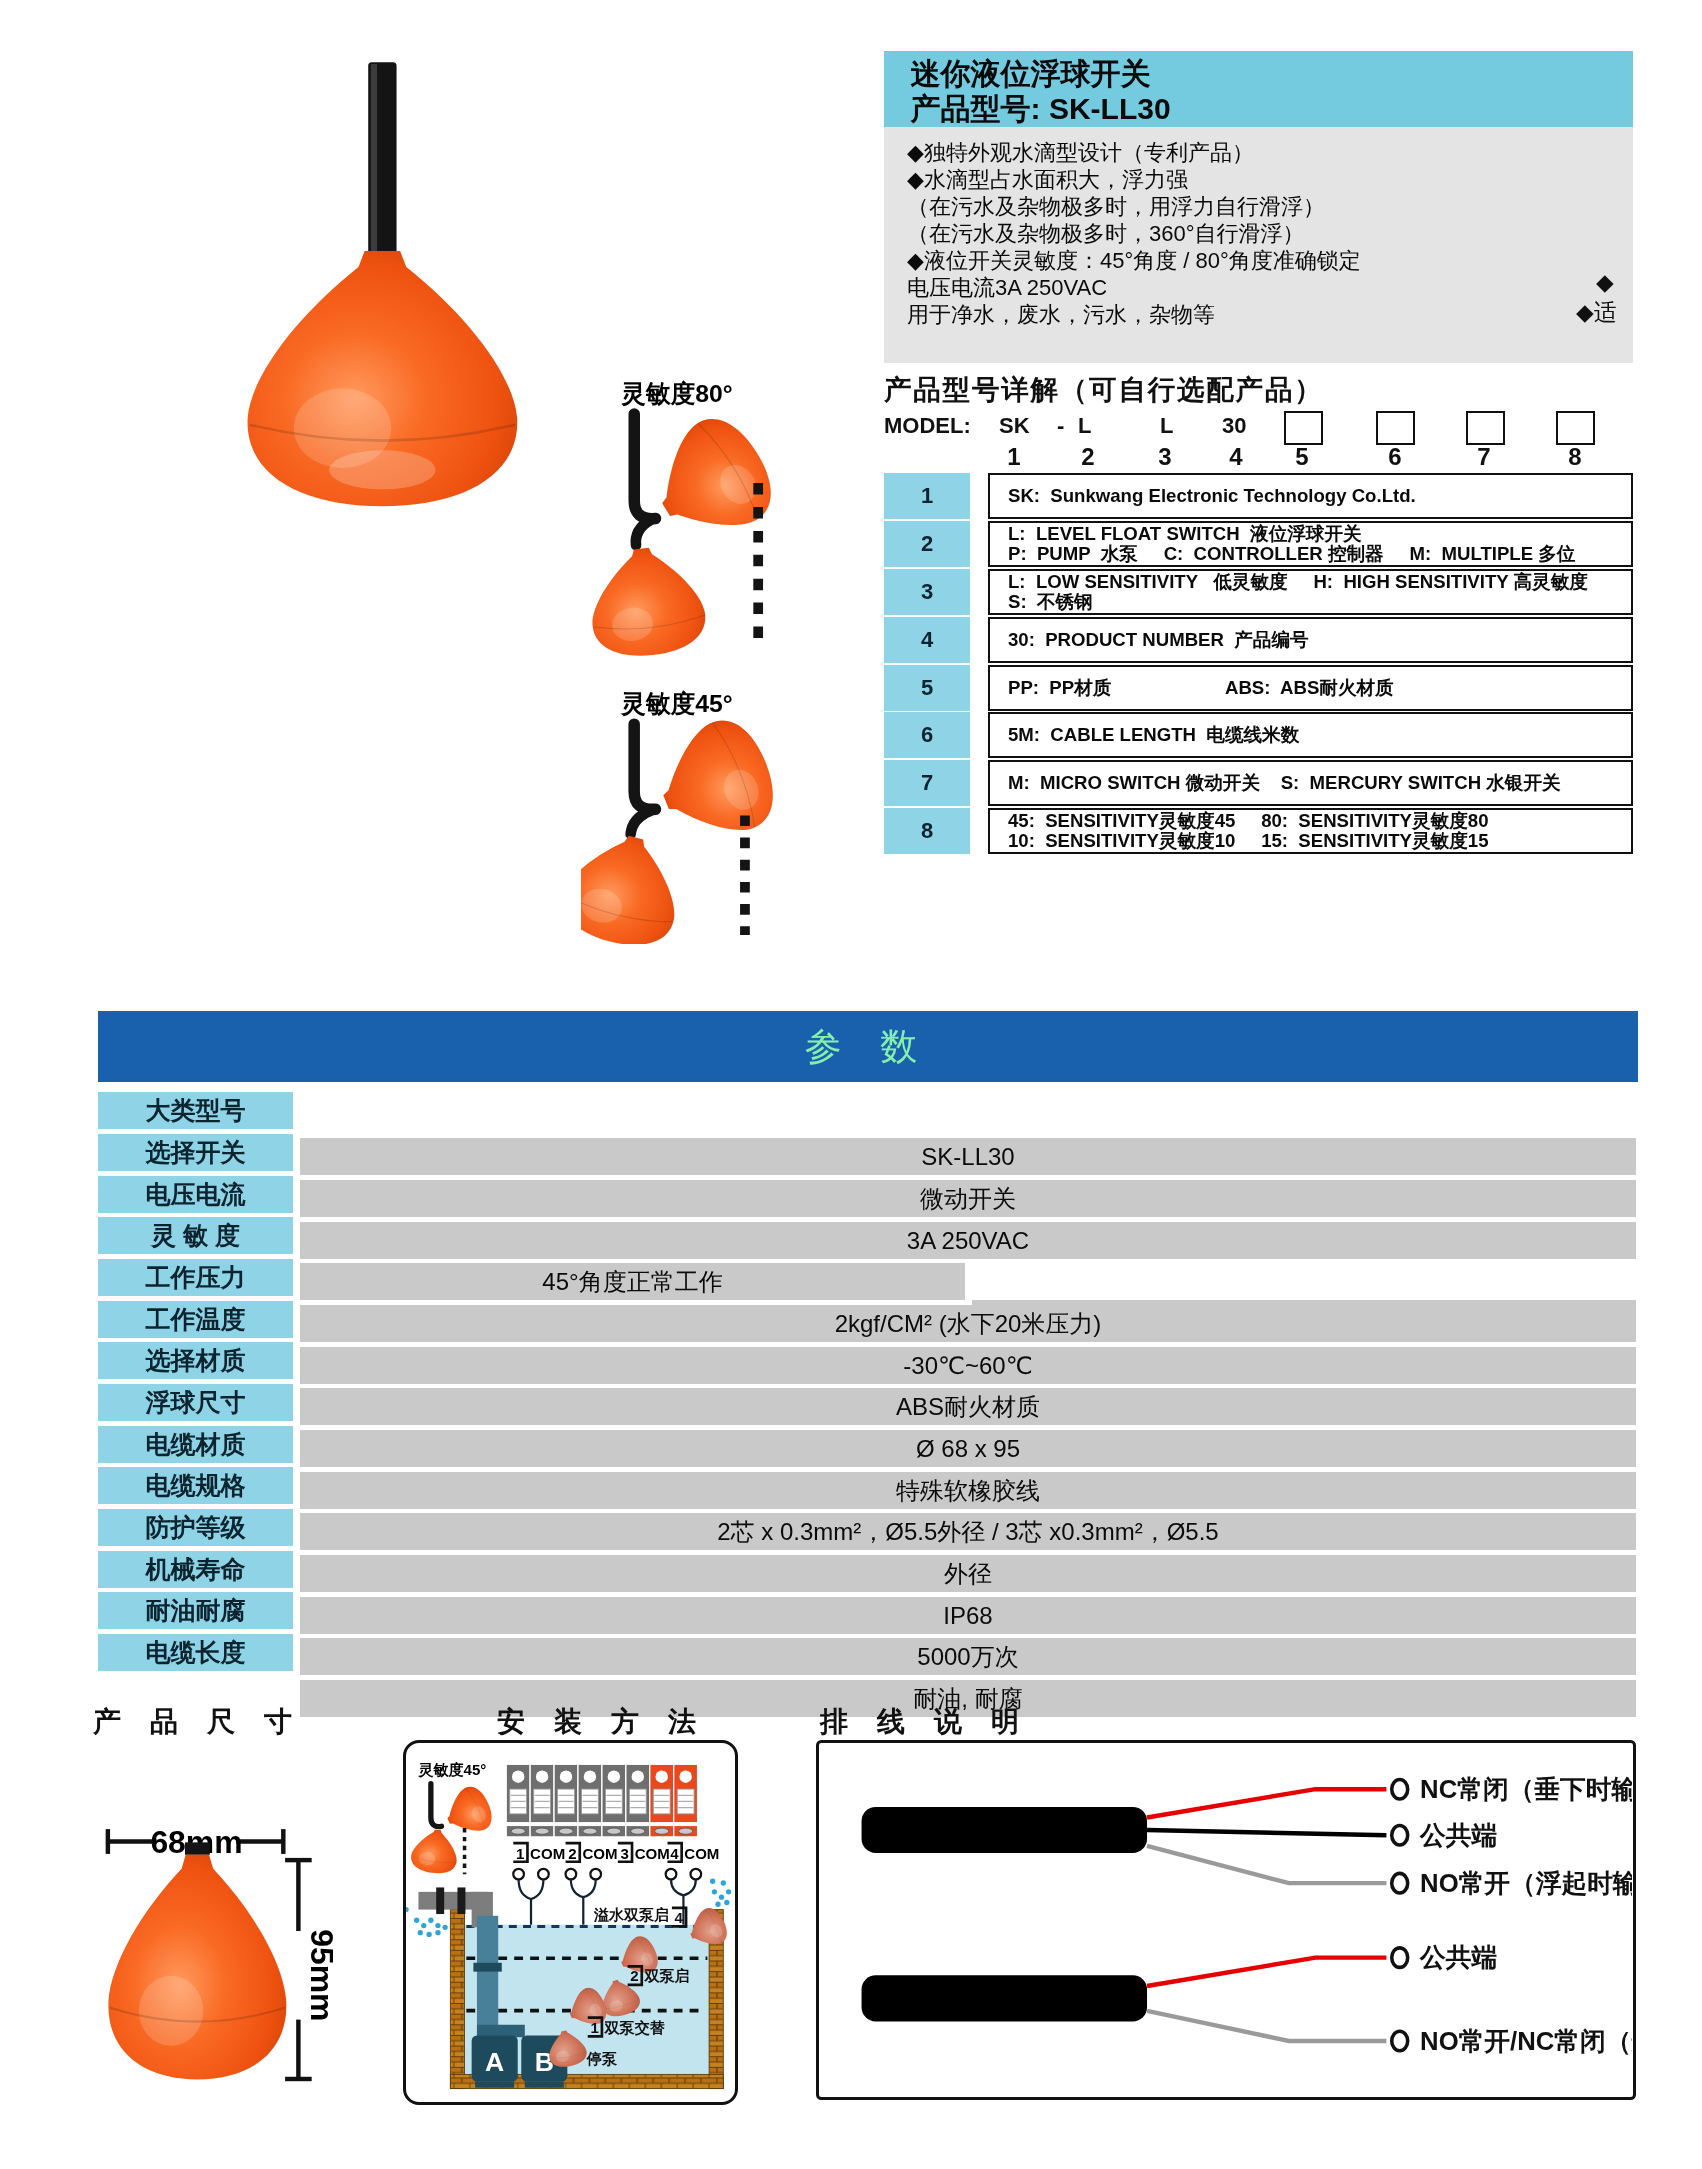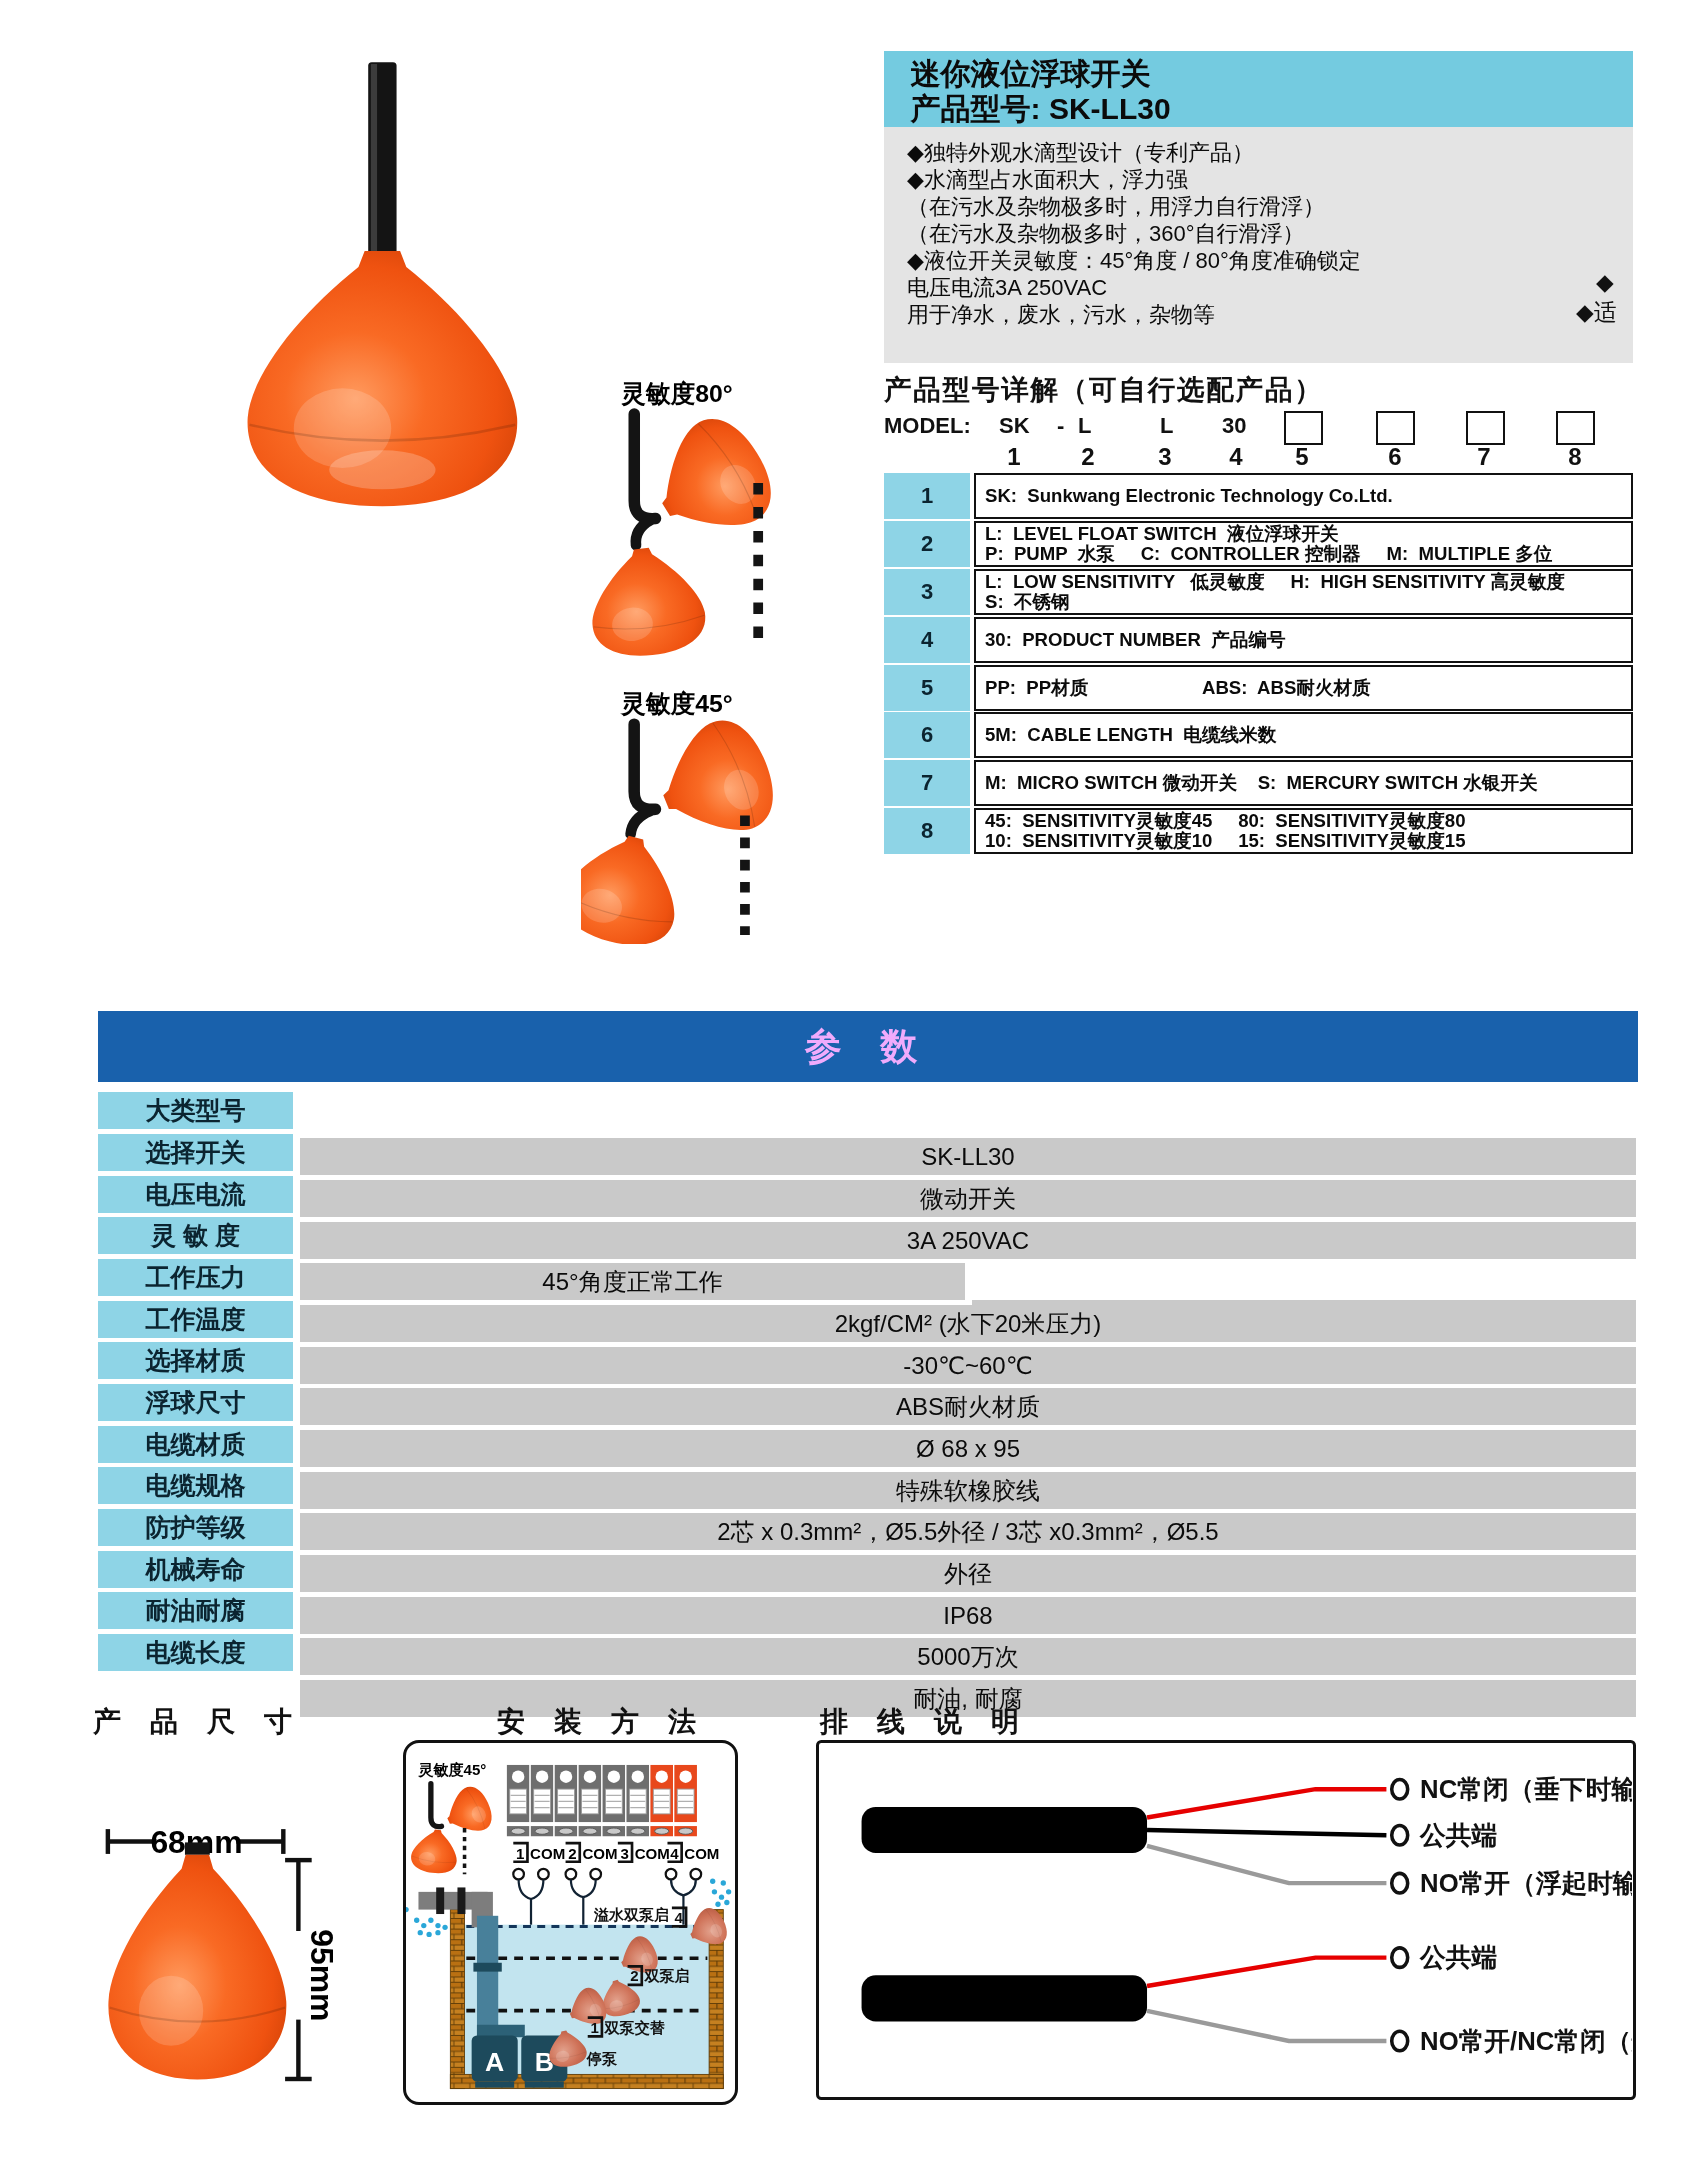--- a/index.html
+++ b/index.html
@@ -20,28 +20,28 @@
 
   .model-heading{left:884px;top:372px;font-size:27.5px;font-weight:bold;letter-spacing:1.8px;}
   .model-part{top:413px;font-size:22px;font-weight:bold;}
   .model-box{top:411px;width:35px;height:30px;border:2.7px solid #111;background:#fff;}
   .model-digit{top:443px;font-size:24px;font-weight:bold;transform:translateX(-50%);}
 
   .mtable{left:884px;top:473px;width:749px;}
   .mrow{position:absolute;left:0;width:749px;height:46px;display:flex;}
   .mnum{width:86px;background:#8ed4e6;display:flex;align-items:center;justify-content:center;
         font-size:22px;font-weight:bold;color:#0b2430;flex:0 0 auto;}
-  .mcell{flex:1;margin-left:4px;border:2.7px solid #111;background:#fff;box-sizing:border-box;
-         display:flex;flex-direction:column;justify-content:center;padding-left:9px;}
+  .mcell{flex:1;margin-left:18px;border:2.7px solid #111;background:#fff;box-sizing:border-box;
+         display:flex;flex-direction:column;justify-content:center;padding-left:18px;}
   .mcell div{font-size:18.6px;line-height:20.4px;font-weight:bold;color:#0b0b0b;white-space:pre;}
 
   
   .param-bar{left:98px;top:1011px;width:1540px;height:71px;background:#1961ac;
              display:flex;align-items:center;justify-content:center;}
-  .param-bar span{color:#f0abfc;font-size:37px;font-weight:bold;letter-spacing:14px;}
+  .param-bar span{color:#86efac;font-size:37px;font-weight:normal;letter-spacing:14px;}
   .prow-label{left:98px;width:195px;height:37px;background:#8ed4e6;display:flex;
               align-items:center;justify-content:center;font-size:25px;font-weight:bold;color:#0b2430;text-align:center;}
   .prow-value{left:300px;width:1336px;height:37px;background:#c9c9c9;display:flex;
               align-items:center;justify-content:center;font-size:24px;color:#0b0b0b;margin-top:46px;}
   .prow-value.half1{width:665px;}
   .prow-value.half2{left:972px;width:664px;}
 
   
   .sec-title{top:1703px;font-size:28px;font-weight:bold;letter-spacing:10.6px;white-space:nowrap;}
   .install-box{left:403px;top:1740px;width:335px;height:365px;border:3.5px solid #111;

